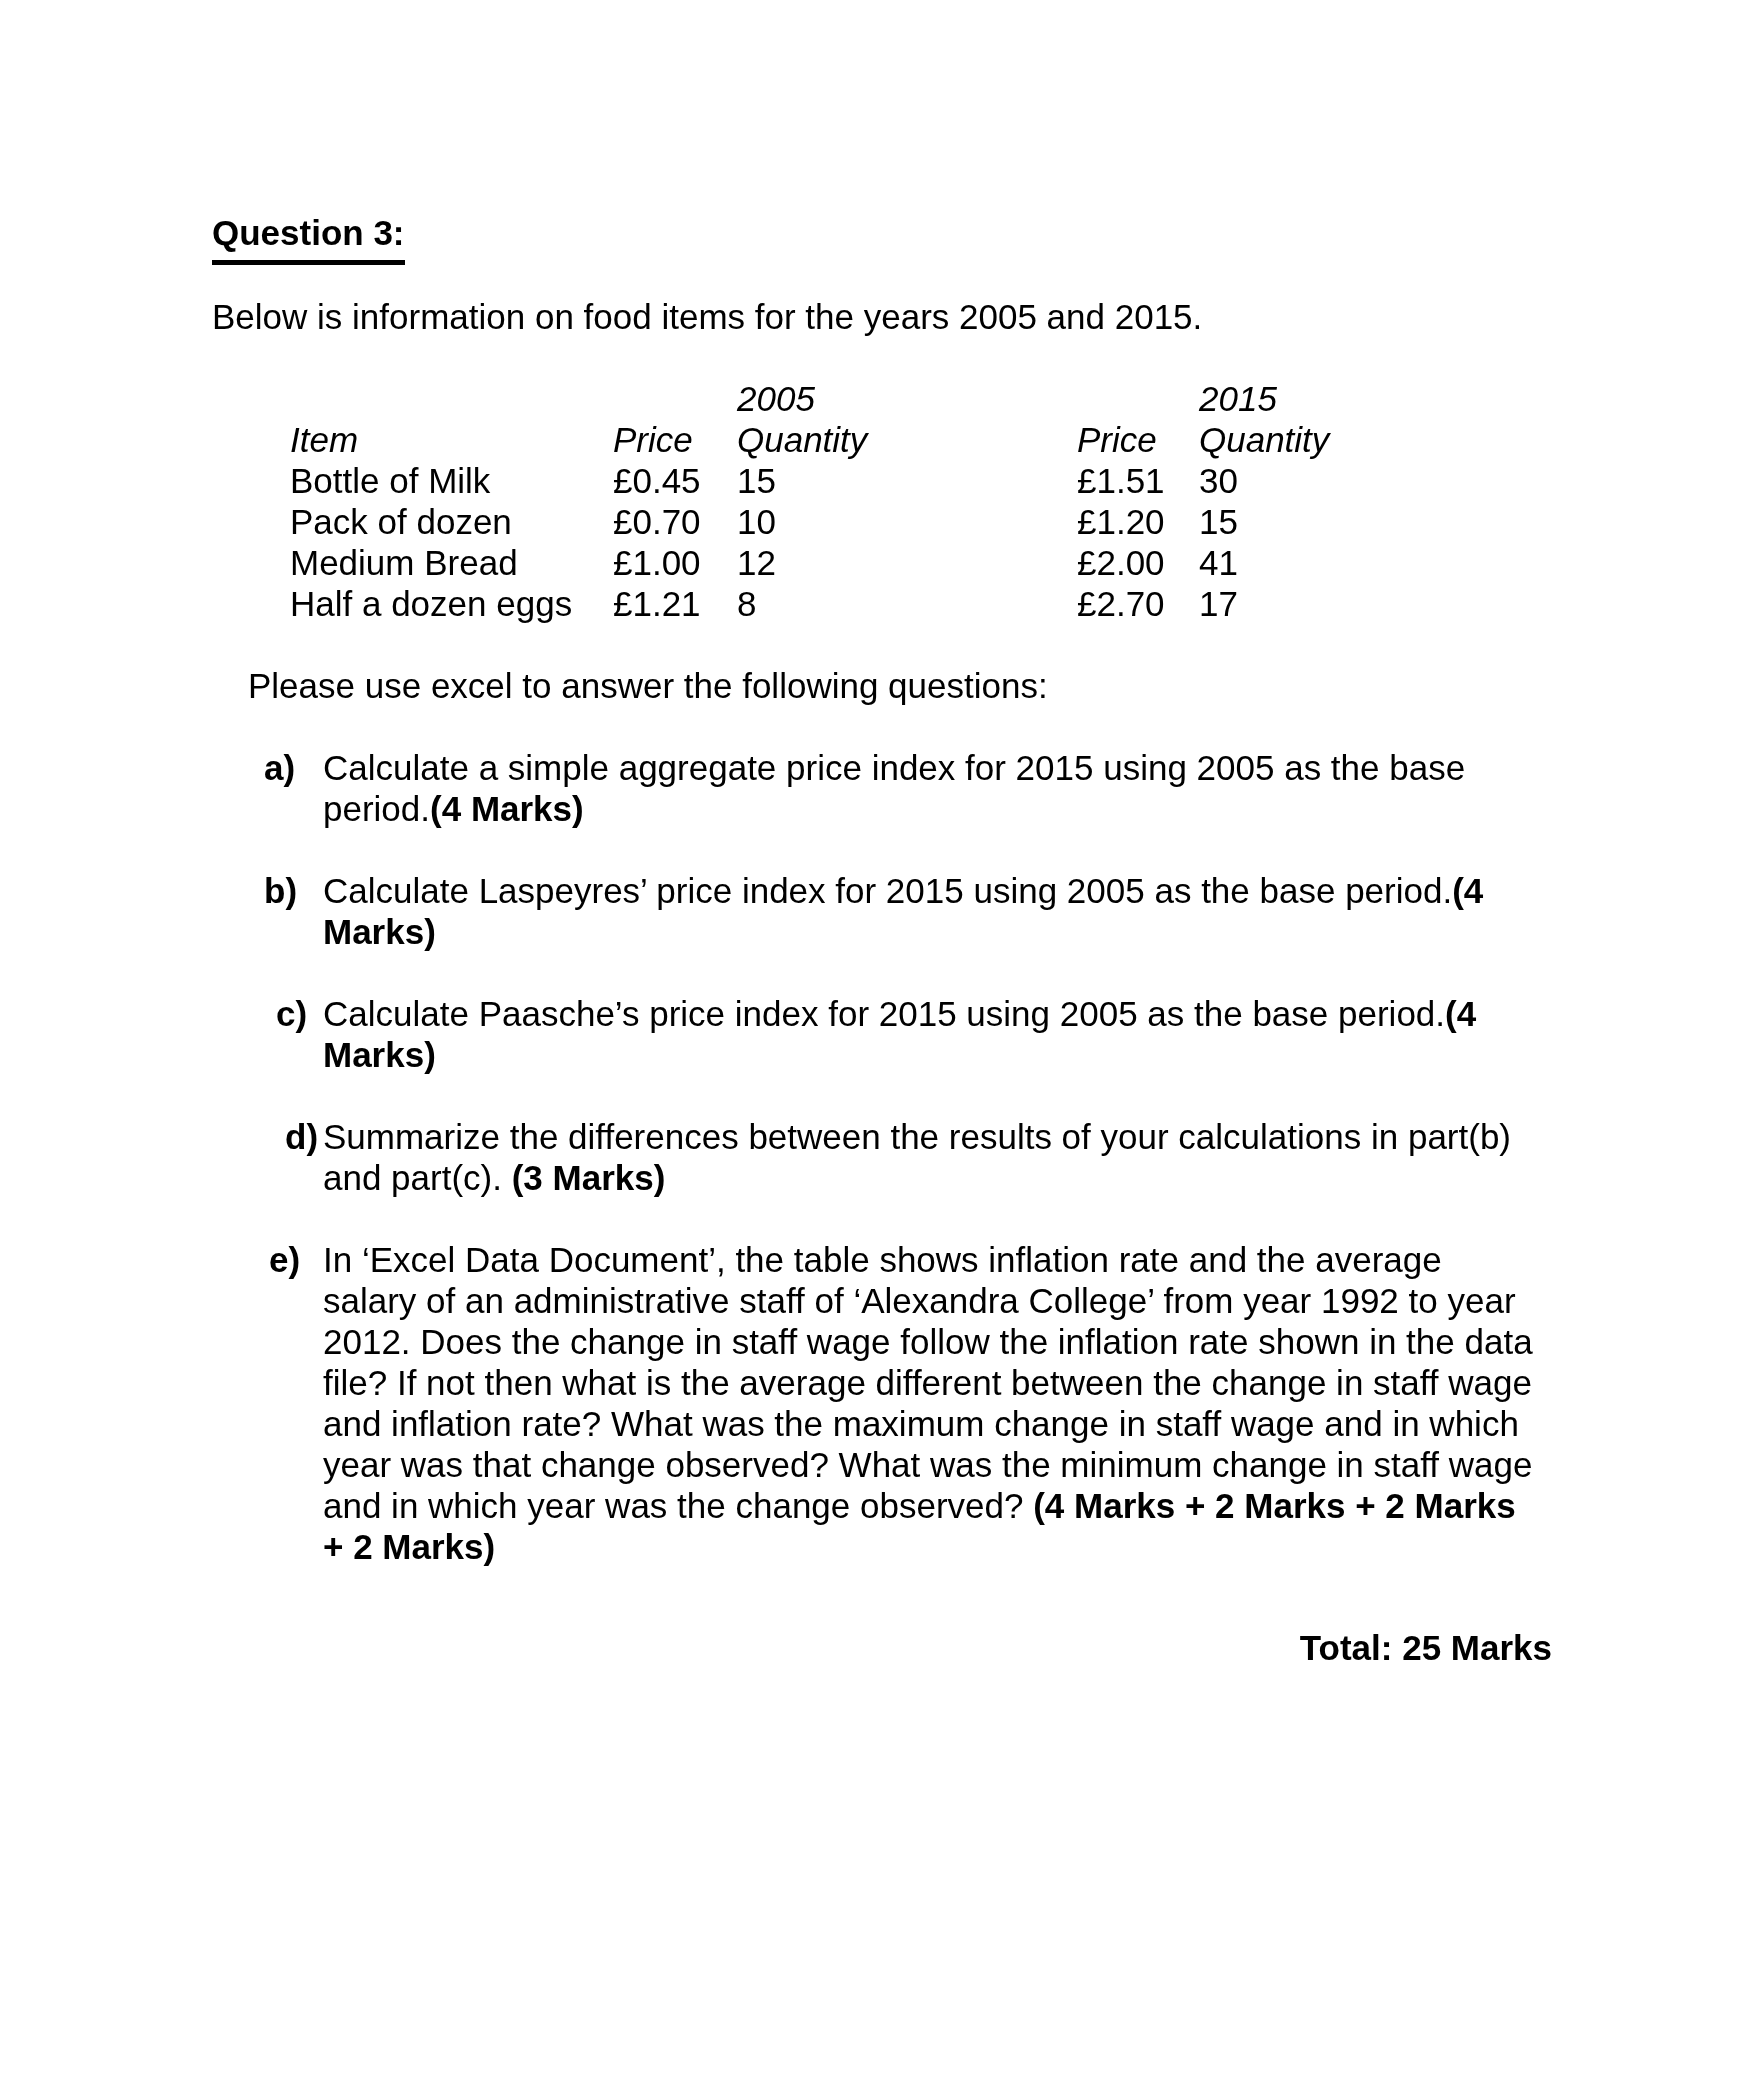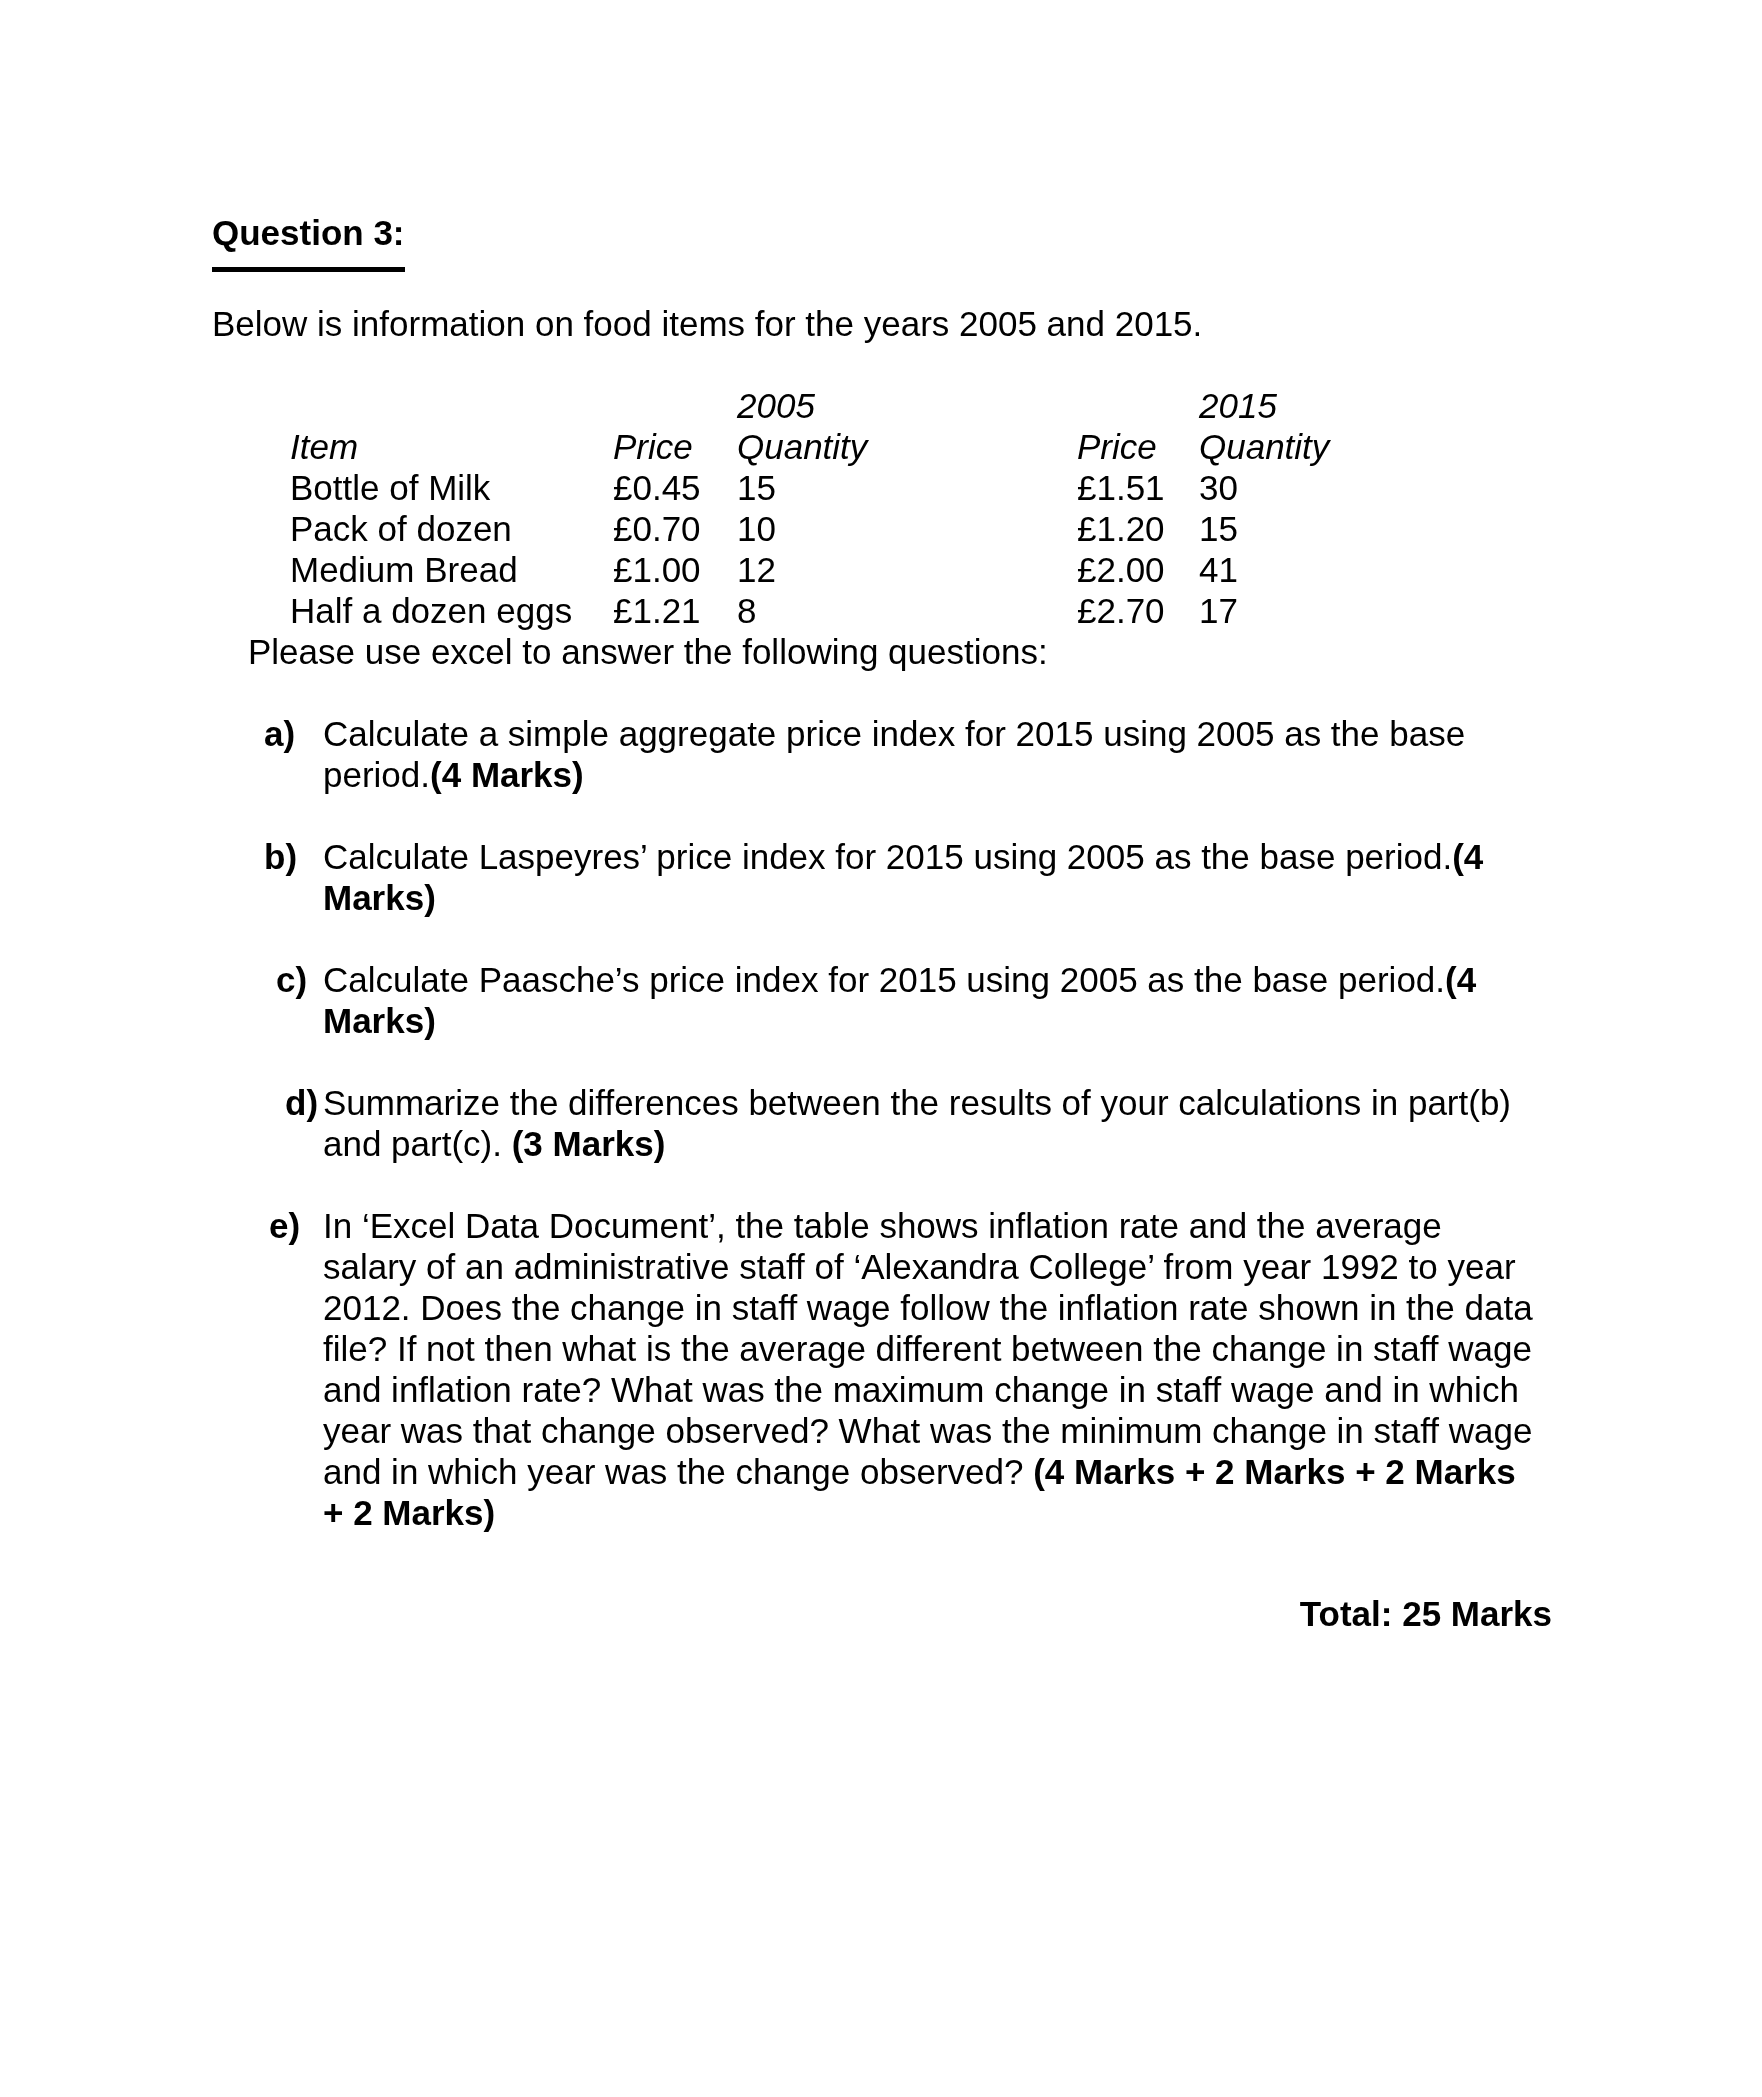--- a/index.html
+++ b/index.html
@@ -9,27 +9,27 @@
     position: absolute; left: 0; top: 0;
     width: 1762px; height: 2492px;
     padding: 212px 210px 0 212px;
     font-family: "Liberation Sans", "DejaVu Sans", sans-serif;
     font-size: 35px; line-height: 41px; color: #000;
     background: #ffffff;
   }
   .heading-wrap { margin-bottom: 31px; }
   .heading {
     display: inline-block; font-weight: bold;
-    padding-bottom: 14px; border-bottom: 5.9px solid #000;
+    padding-bottom: 7px; border-bottom: 5.9px solid #000;
   }
   .intro { margin-bottom: 41px; }
   .food-table {
     display: grid;
     grid-template-columns: 323px 124px 340px 122px 170px;
-    margin-left: 78px; 
+    margin-left: 78px; margin-bottom: 41px;
     line-height: 41px;
   }
   .t-year { font-style: italic; }
   .t-head { font-style: italic; font-weight: normal; }
   .instruction { margin-left: 36px; margin-bottom: 41px; }
   .item { position: relative; padding-left: 111px; margin-bottom: 41px; }
   .item .marker { position: absolute; font-weight: bold; top: 0; }
   .item-a .marker, .item-b .marker { left: 52px; }
   .item-c .marker { left: 64px; }
   .item-d .marker { left: 73px; }

